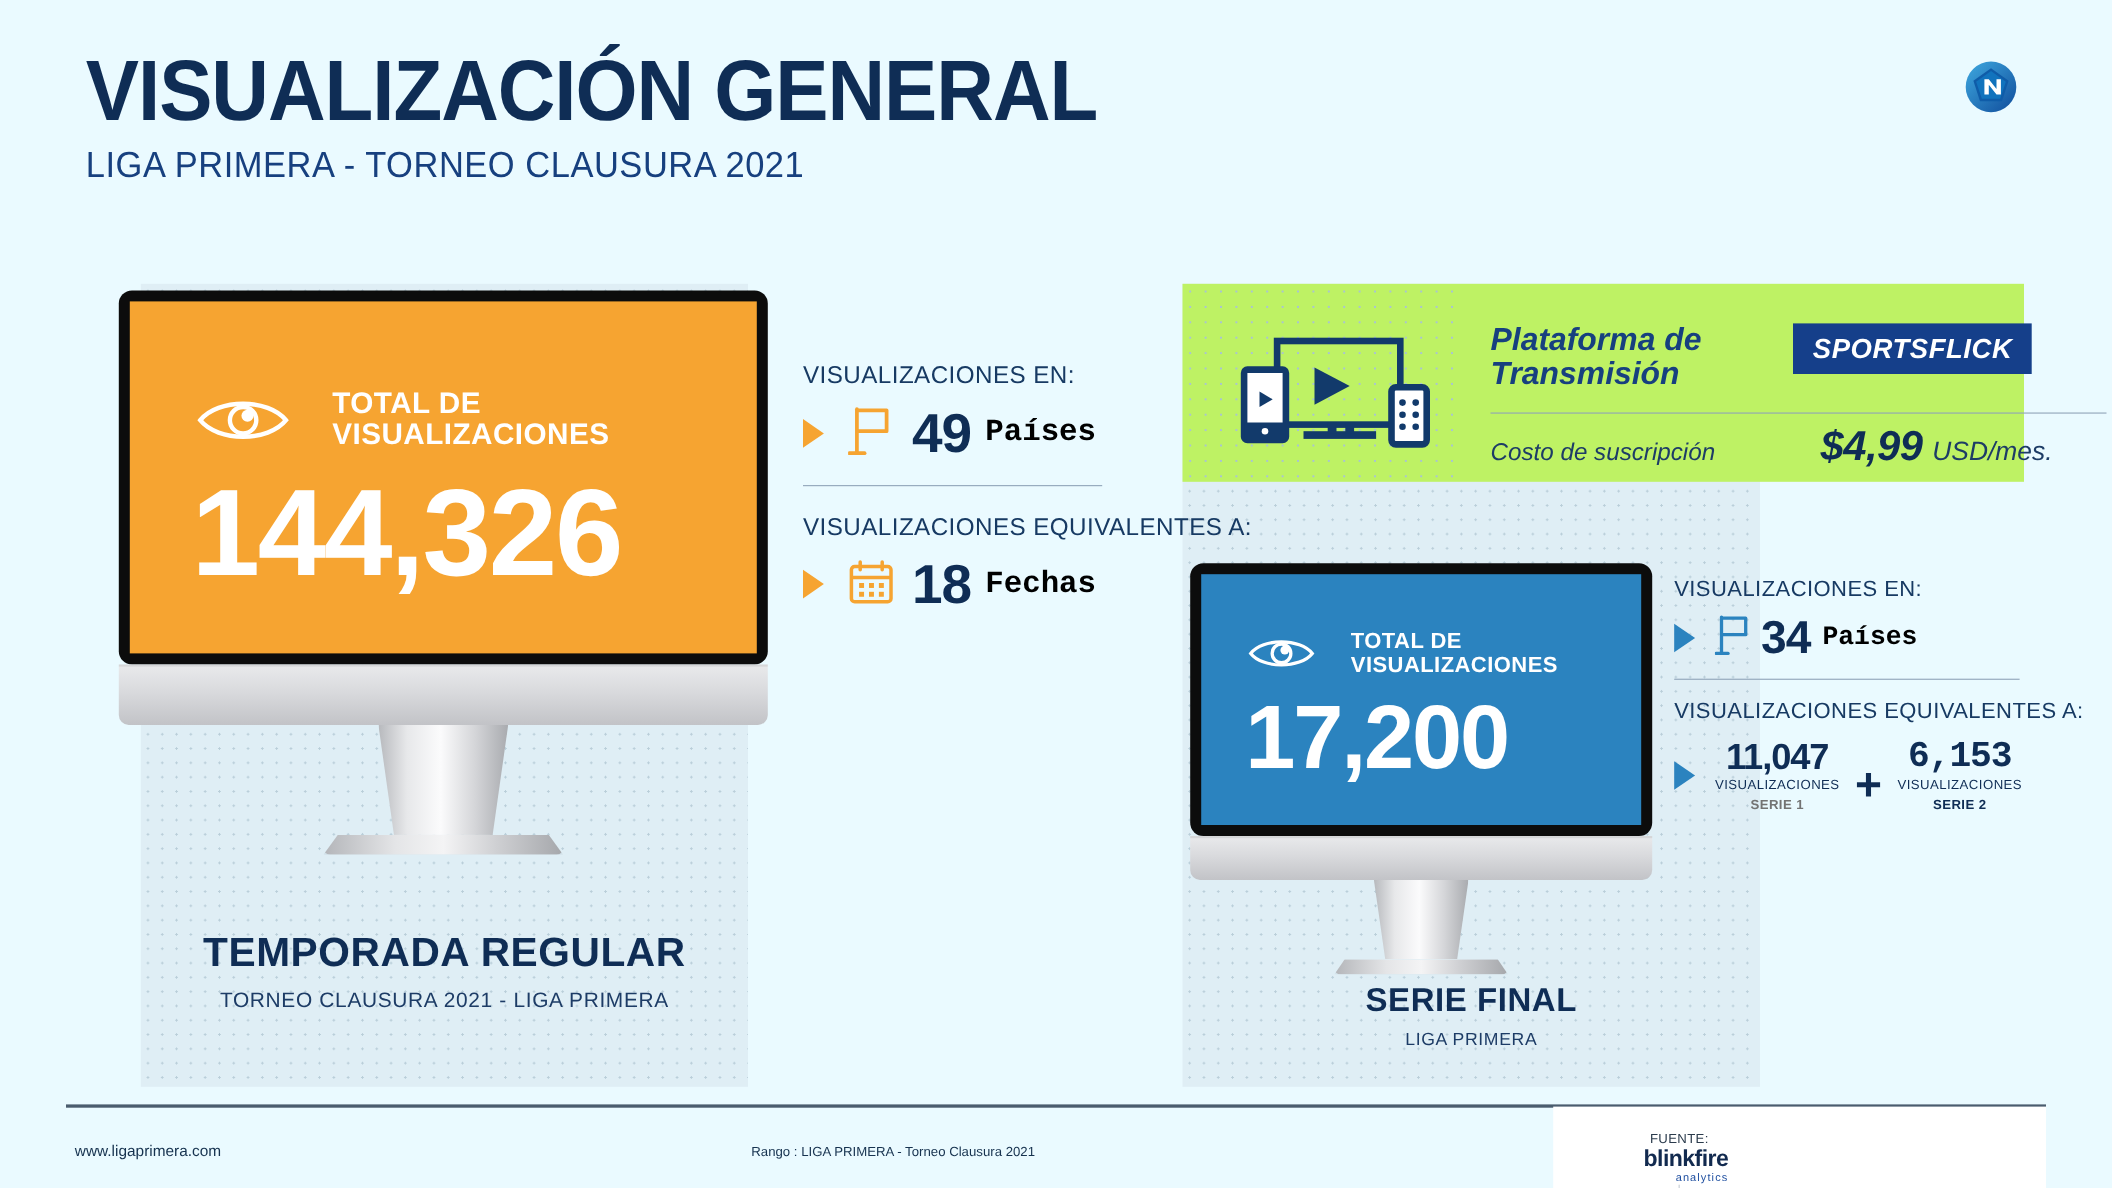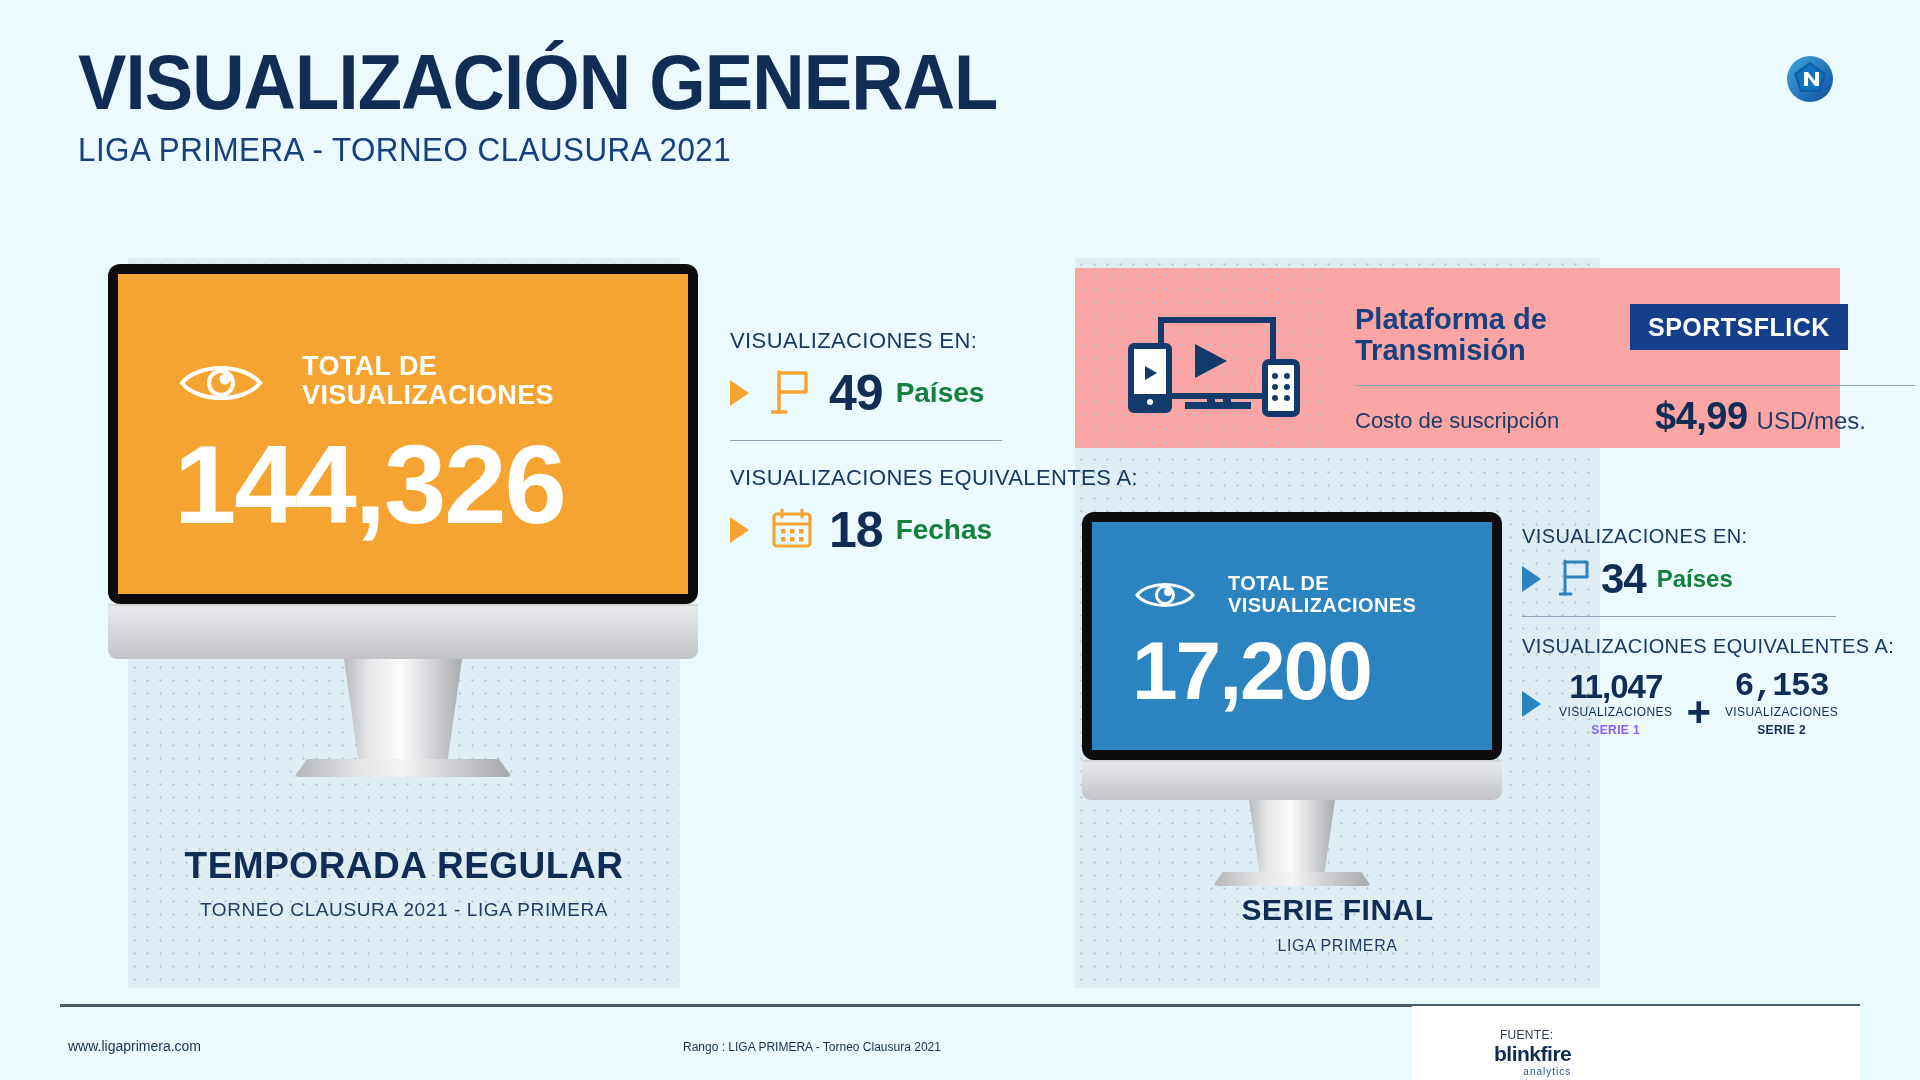--- a/index.html
+++ b/index.html
@@ -94,29 +94,30 @@
   }
   .stat-row{display:flex;align-items:center;}
   .tri{width:0;height:0;border-top:13px solid transparent;border-bottom:13px solid transparent;}
   .tri.orange{border-left:19px solid #f6a431;}
   .tri.blue{border-left:19px solid #2b83bf;}
   .stat-num{
     font-family:"Liberation Sans Narrow","Liberation Sans",sans-serif;
     font-weight:bold;color:#0f2d55;letter-spacing:-1px;line-height:1;
   }
   .stat-unit{
-    font-family:Liberation Sans, sans-serif;
-    font-weight:bold;color:#15803d;
+    font-family:Liberation Mono, monospace;
+    font-weight:bold;color:#000000;
   }
   .divider{height:1px;background:#8fa3b8;}
 
   
   #platform-card{
-    position:absolute;left:1075px;top:268px;width:765px;height:180px;
-    background:#fca5a5;
+    position:absolute;left:1075px;top:258px;width:765px;height:180px;
+    background:#bef264;
+    font-style:italic;
   }
   #platform-card .card-dots{
     position:absolute;left:0;top:0;width:250px;height:180px;
     background-image:radial-gradient(#a8c2d4 1.2px, transparent 1.3px);
     background-size:14px 14px;
   }
   .plat-title{
     font-family:"Liberation Sans Narrow","Liberation Sans",sans-serif;
     font-weight:bold;font-size:29px;line-height:31px;color:#17407f;
   }
@@ -361,21 +362,21 @@
     <div class="divider" style="margin:16px 0 0 0;width:314px;"></div>
 
     <div style="margin-top:18px;">
       <div class="stat-label" style="font-size:20px;">VISUALIZACIONES EQUIVALENTES A:</div>
       <div class="stat-row" style="margin-top:12px;">
         <span class="tri blue"></span>
 
         <span style="margin-left:18px;text-align:center;">
           <div class="stat-num" style="font-size:33px;">11,047</div>
           <div style="font-family:'Liberation Sans Narrow','Liberation Sans',sans-serif;font-size:12px;color:#0f2d55;letter-spacing:.4px;margin-top:2px;">VISUALIZACIONES</div>
-          <div style="font-family:'Liberation Sans Narrow','Liberation Sans',sans-serif;font-size:12px;font-weight:bold;color:#8b5cf6;letter-spacing:.4px;margin-top:4px;">SERIE 1</div>
+          <div style="font-family:'Liberation Sans Narrow','Liberation Sans',sans-serif;font-size:12px;font-weight:bold;color:#737373;letter-spacing:.4px;margin-top:4px;">SERIE 1</div>
         </span>
 
         <span style="font-family:'Liberation Sans Narrow','Liberation Sans',sans-serif;font-weight:bold;font-size:42px;color:#0f2d55;margin:16px 14px 0 14px;">+</span>
 
         <span style="text-align:center;">
           <div class="stat-num" style="font-size:33px;font-family:Liberation Mono, monospace;">6,153</div>
           <div style="font-family:'Liberation Sans Narrow','Liberation Sans',sans-serif;font-size:12px;color:#0f2d55;letter-spacing:.4px;margin-top:2px;">VISUALIZACIONES</div>
           <div style="font-family:'Liberation Sans Narrow','Liberation Sans',sans-serif;font-size:12px;font-weight:bold;color:#0f2d55;letter-spacing:.4px;margin-top:4px;">SERIE 2</div>
         </span>
       </div>

